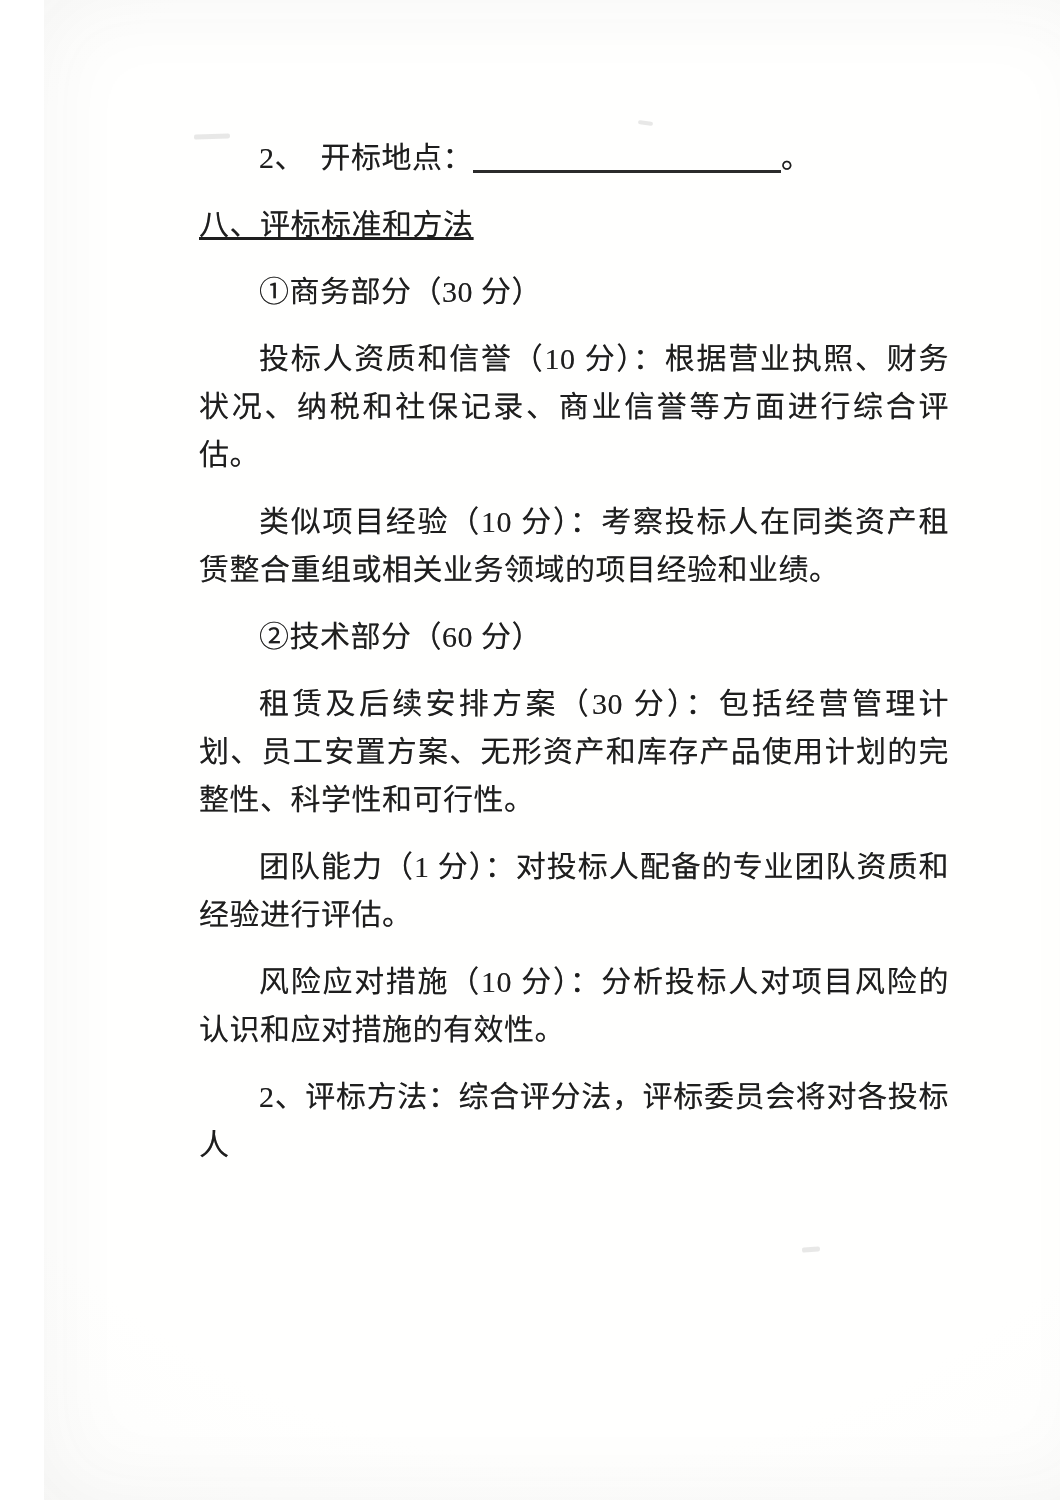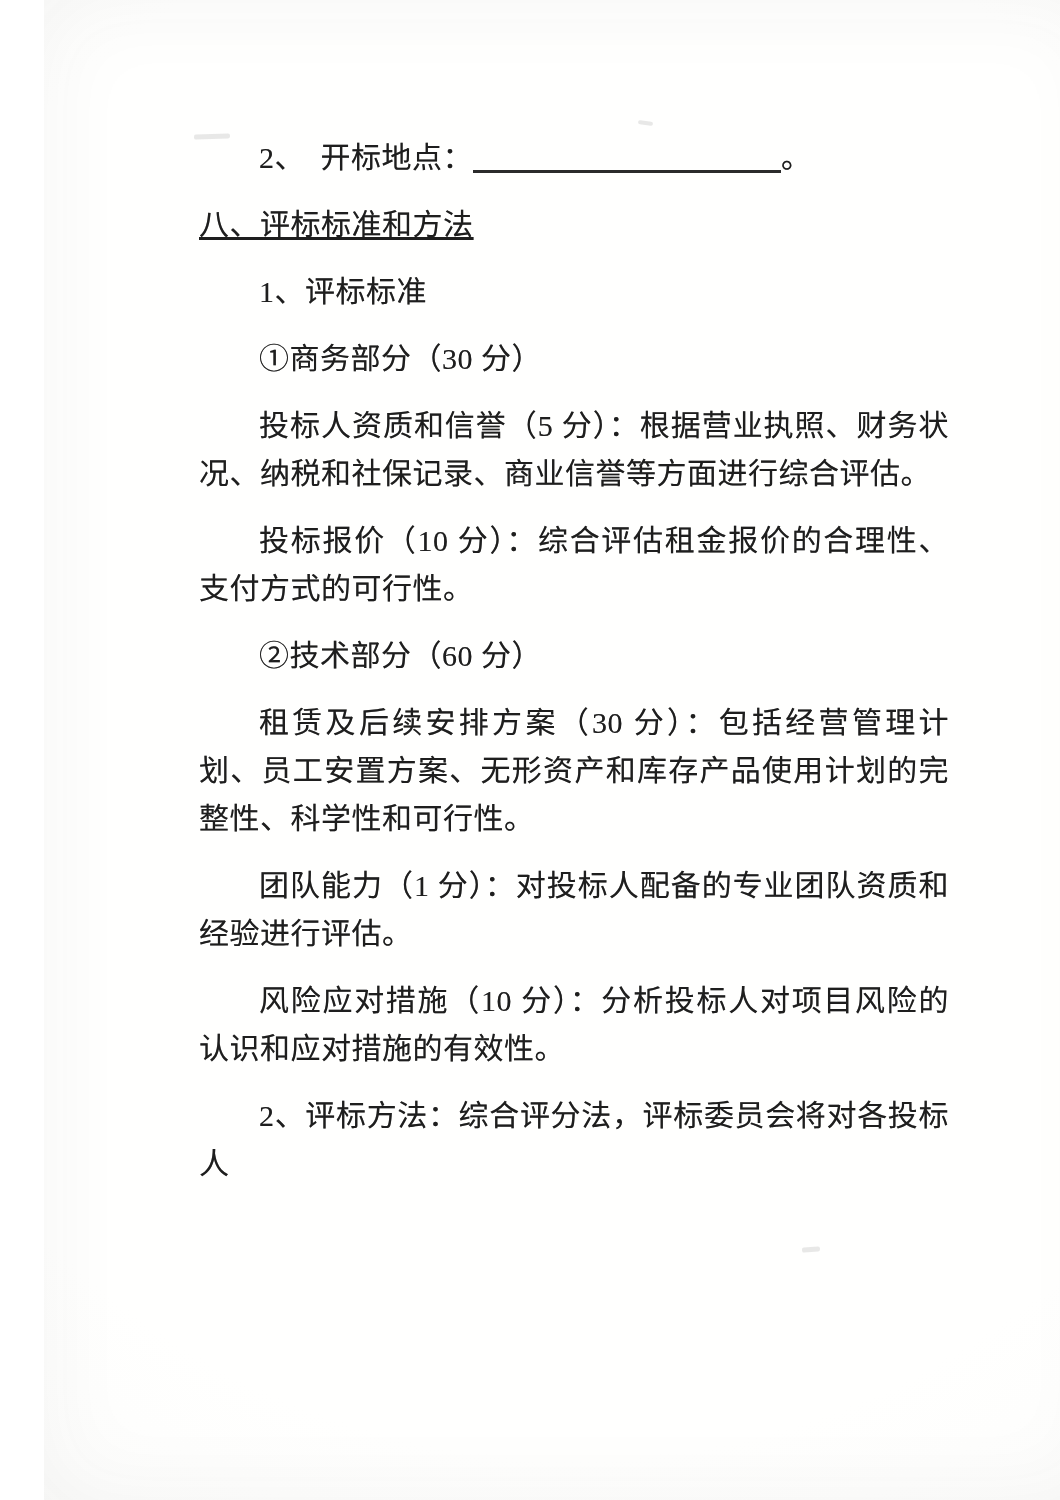--- a/index.html
+++ b/index.html
@@ -59,24 +59,23 @@
   #speck-2 { left: 594px; top: 121px; width: 15px; height: 4px; transform: rotate(8deg); }
   #speck-3 { left: 758px; top: 1247px; width: 18px; height: 5px; transform: rotate(-4deg); }
 </style>
 </head>
 <body>
 
 <div class="paper">
   <div class="doc">
       <p class="para indent"><span>2、　开标地点：</span><span class="blank"></span><span>。</span></p>
       <p class="para flush">八、评标标准和方法</p>
-      <p class="para indent">1、评标标准</p>
       <p class="para indent">①商务部分（30 分）</p>
-      <p class="para indent">投标人资质和信誉（5 分）：根据营业执照、财务状况、纳税和社保记录、商业信誉等方面进行综合评估。</p>
-      <p class="para indent">投标报价（10 分）：综合评估租金报价的合理性、支付方式的可行性。</p>
+      <p class="para indent">投标人资质和信誉（10 分）：根据营业执照、财务状况、纳税和社保记录、商业信誉等方面进行综合评估。</p>
+      <p class="para indent">类似项目经验（10 分）：考察投标人在同类资产租赁整合重组或相关业务领域的项目经验和业绩。</p>
       <p class="para indent">②技术部分（60 分）</p>
       <p class="para indent">租赁及后续安排方案（30 分）：包括经营管理计划、员工安置方案、无形资产和库存产品使用计划的完整性、科学性和可行性。</p>
       <p class="para indent">团队能力（1 分）：对投标人配备的专业团队资质和经验进行评估。</p>
       <p class="para indent">风险应对措施（10 分）：分析投标人对项目风险的认识和应对措施的有效性。</p>
       <p class="para indent">2、评标方法：综合评分法，评标委员会将对各投标人</p>
     </div>
   <div class="speck" id="speck-1"></div>
   <div class="speck" id="speck-2"></div>
   <div class="speck" id="speck-3"></div>
 </div>

